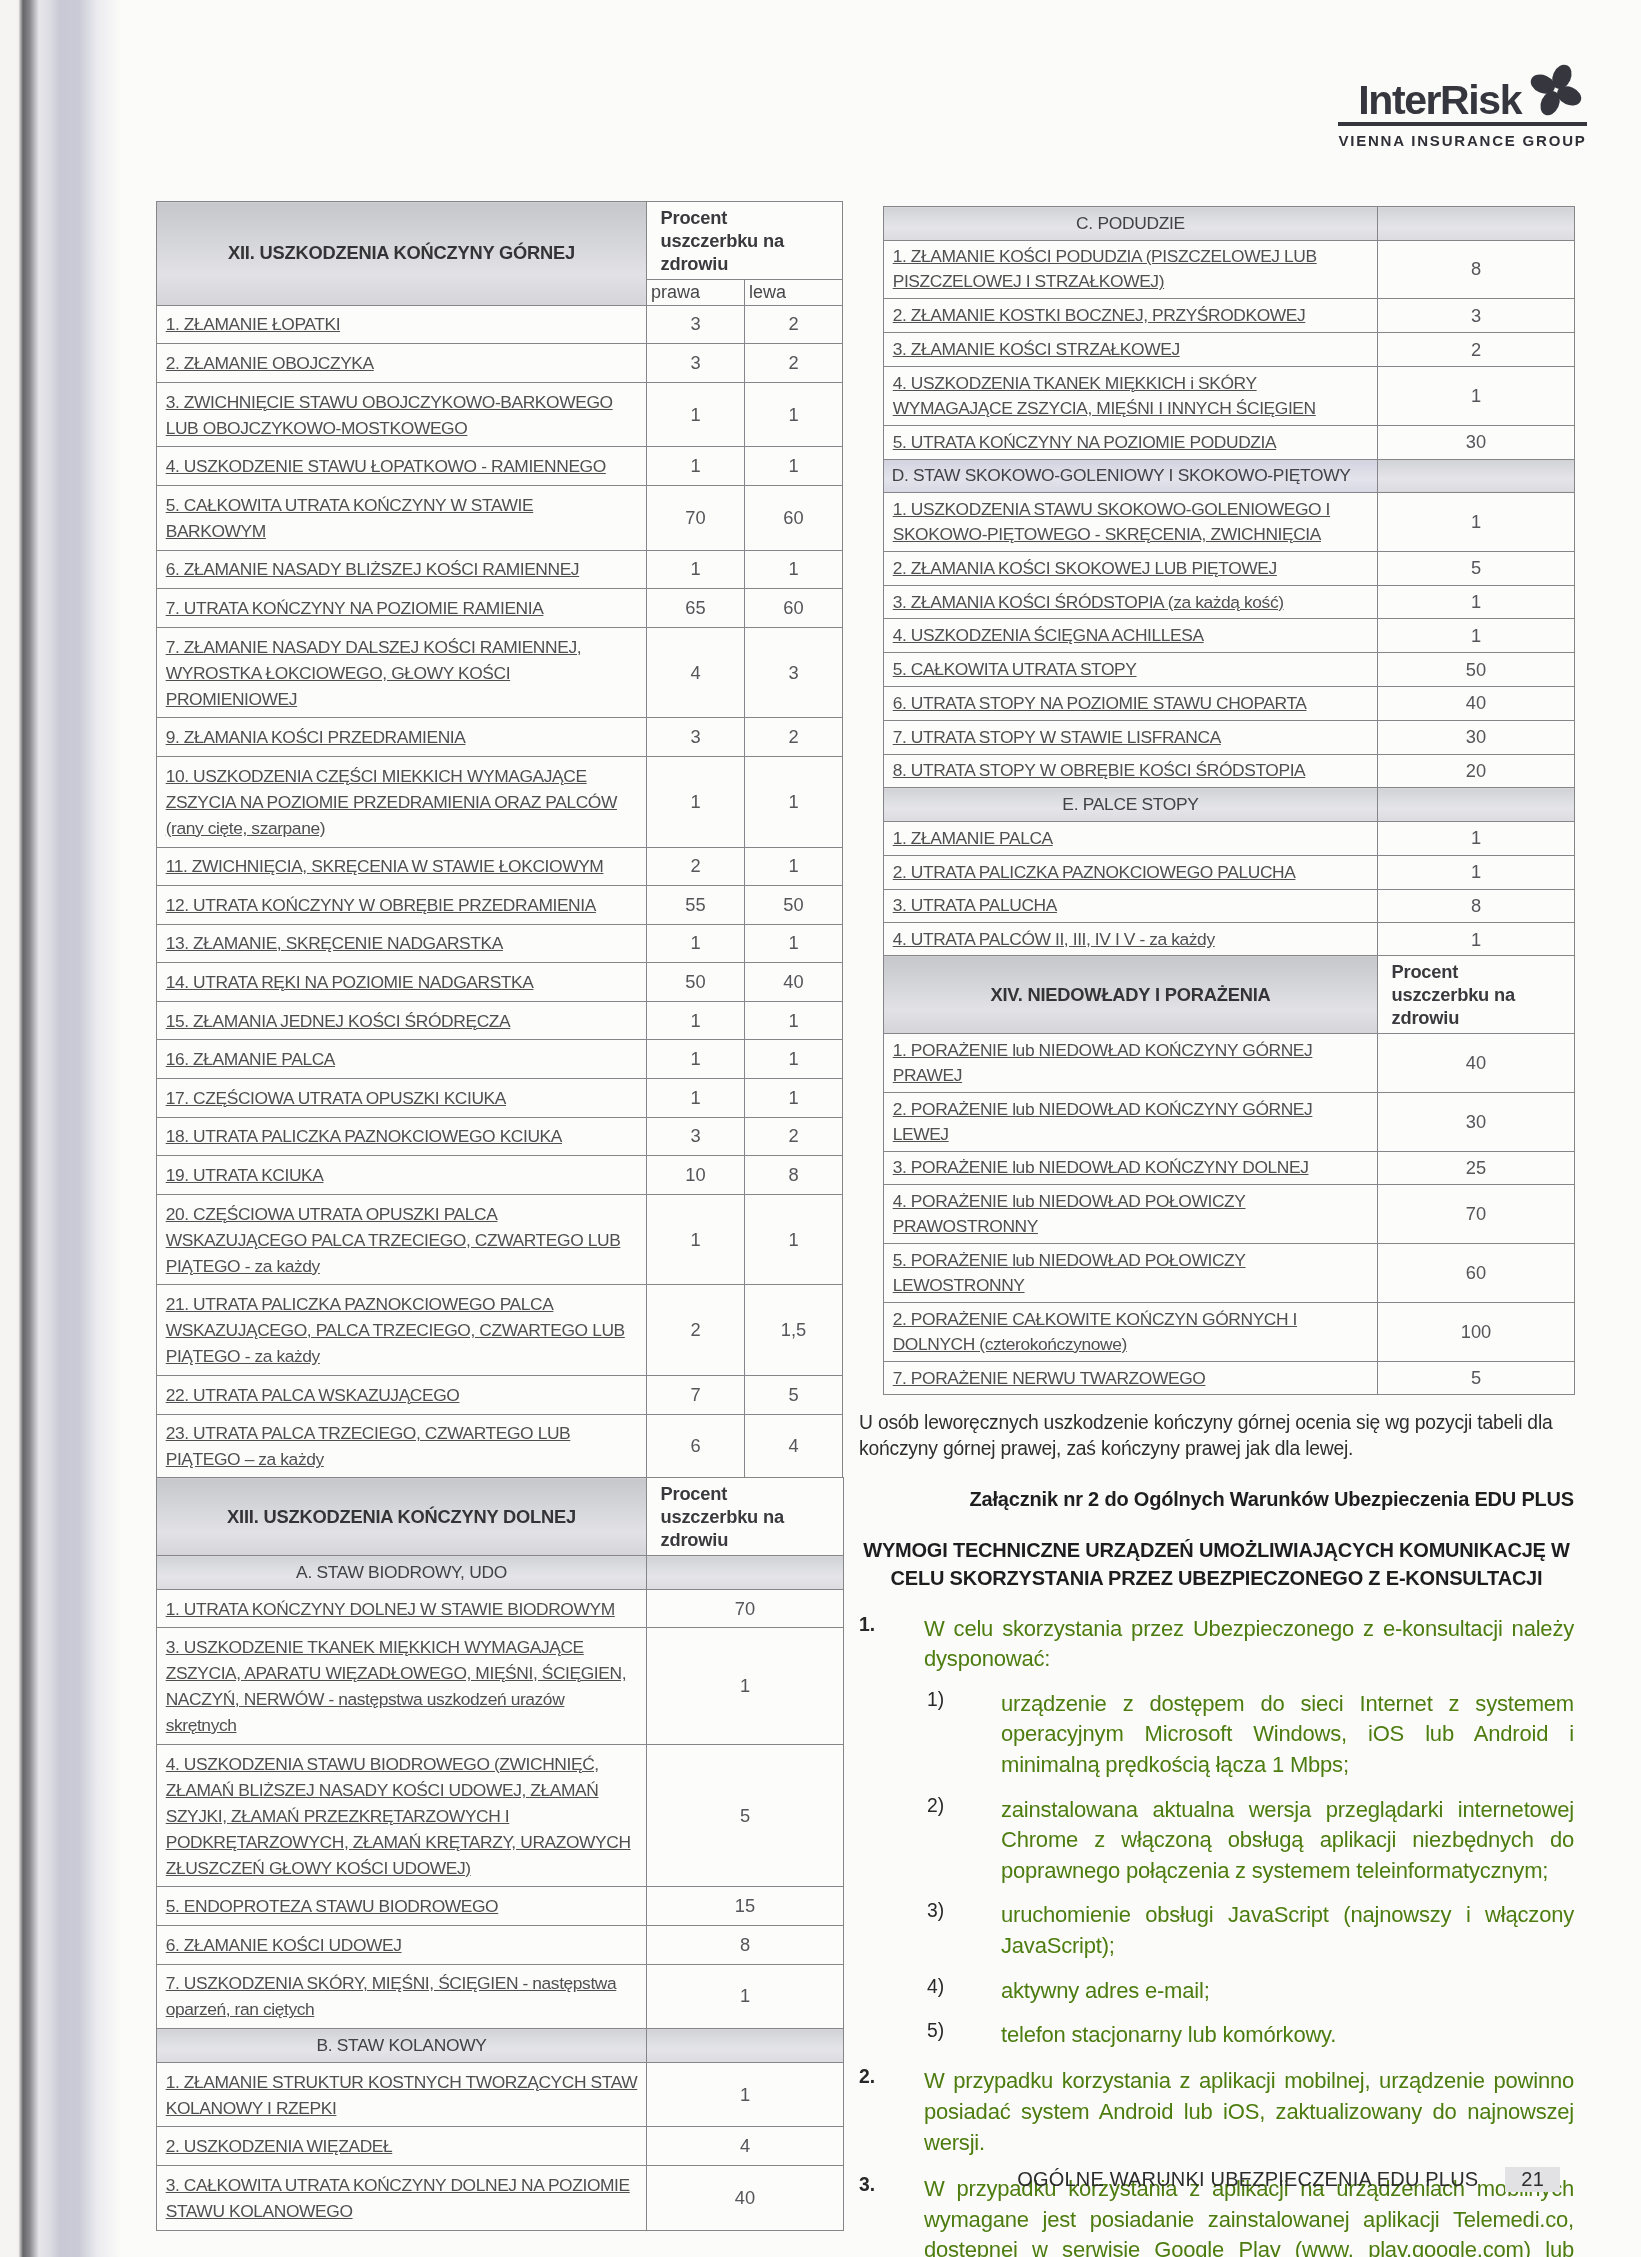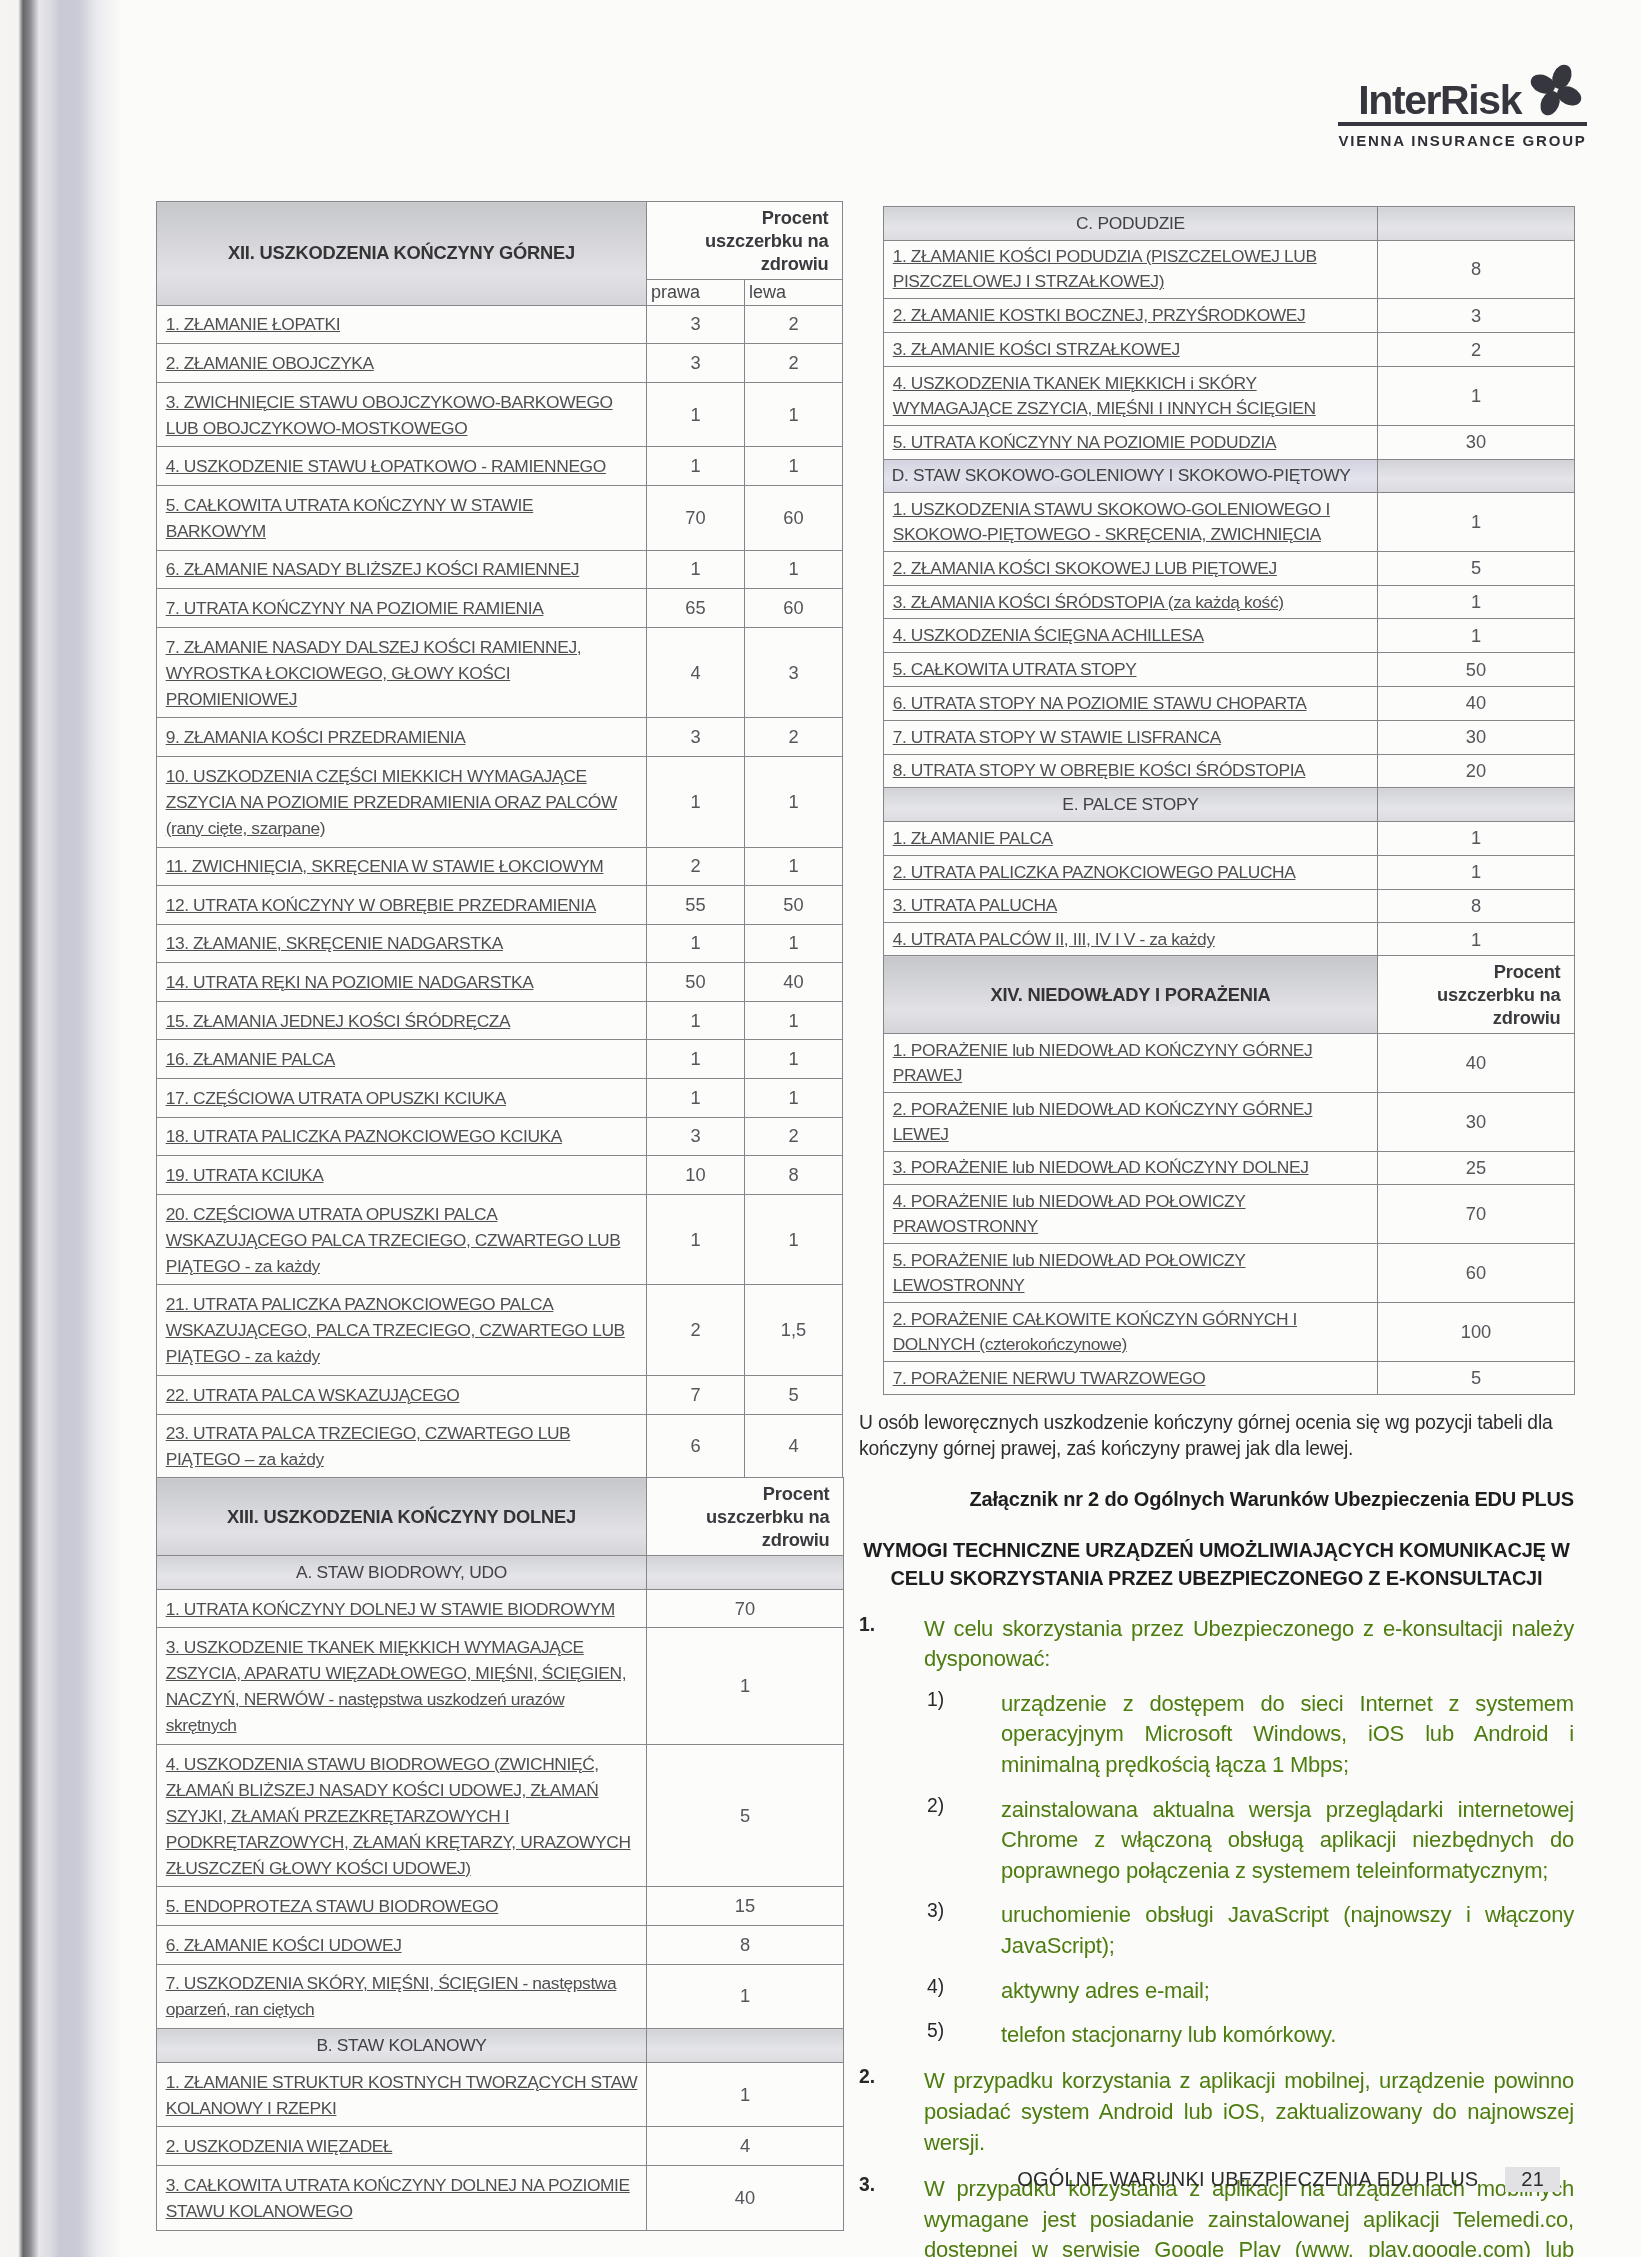--- a/index.html
+++ b/index.html
@@ -41,21 +41,21 @@
     line-height:26px; color:#505053;text-decoration:underline;
   }
   .t-cde .desc, .t-xiv .desc { padding:3.9px 8.7px; line-height:25px; }
   .val  { text-align:center; font-size:18.3px; color:#55555a; }
   .desc-h {
     background:linear-gradient(180deg,#c6c7cb,#e2e2e6 70%,#d5d5d9);
     font-weight:bold; font-size:18.3px; text-align:center; color:#343437;
     padding:5.8px 7.7px; letter-spacing:-0.2px;
   }
   .pct-h {
-    background:#fcfcfb; font-weight:bold; font-size:18.3px; text-align:right;
+    background:#fcfcfb; font-weight:bold; font-size:18.3px; text-align:left;
     color:#3a3a3e; padding:3.9px 13.5px; line-height:23px; letter-spacing:-0.2px;
   }
   .sub-h { background:#fcfcfb; font-weight:normal; font-size:18px; text-align:left; color:#48484c; padding:1.9px 3.9px; }
   .band {
     background:linear-gradient(180deg,#d1d2d6,#e5e5e9 60%,#dbdbe0);
     font-size:17.4px; color:#424246; text-align:center; padding:5.8px 7.7px; letter-spacing:-0.3px;
   }
   .band-left { text-align:left; background:linear-gradient(180deg,#d2d3df,#e3e3ec 60%,#d9d9e4); }
   
   .note { margin-top:14.5px; font-size:19.3px; line-height:1.36; color:#2e2e30; letter-spacing:-0.2px; }

